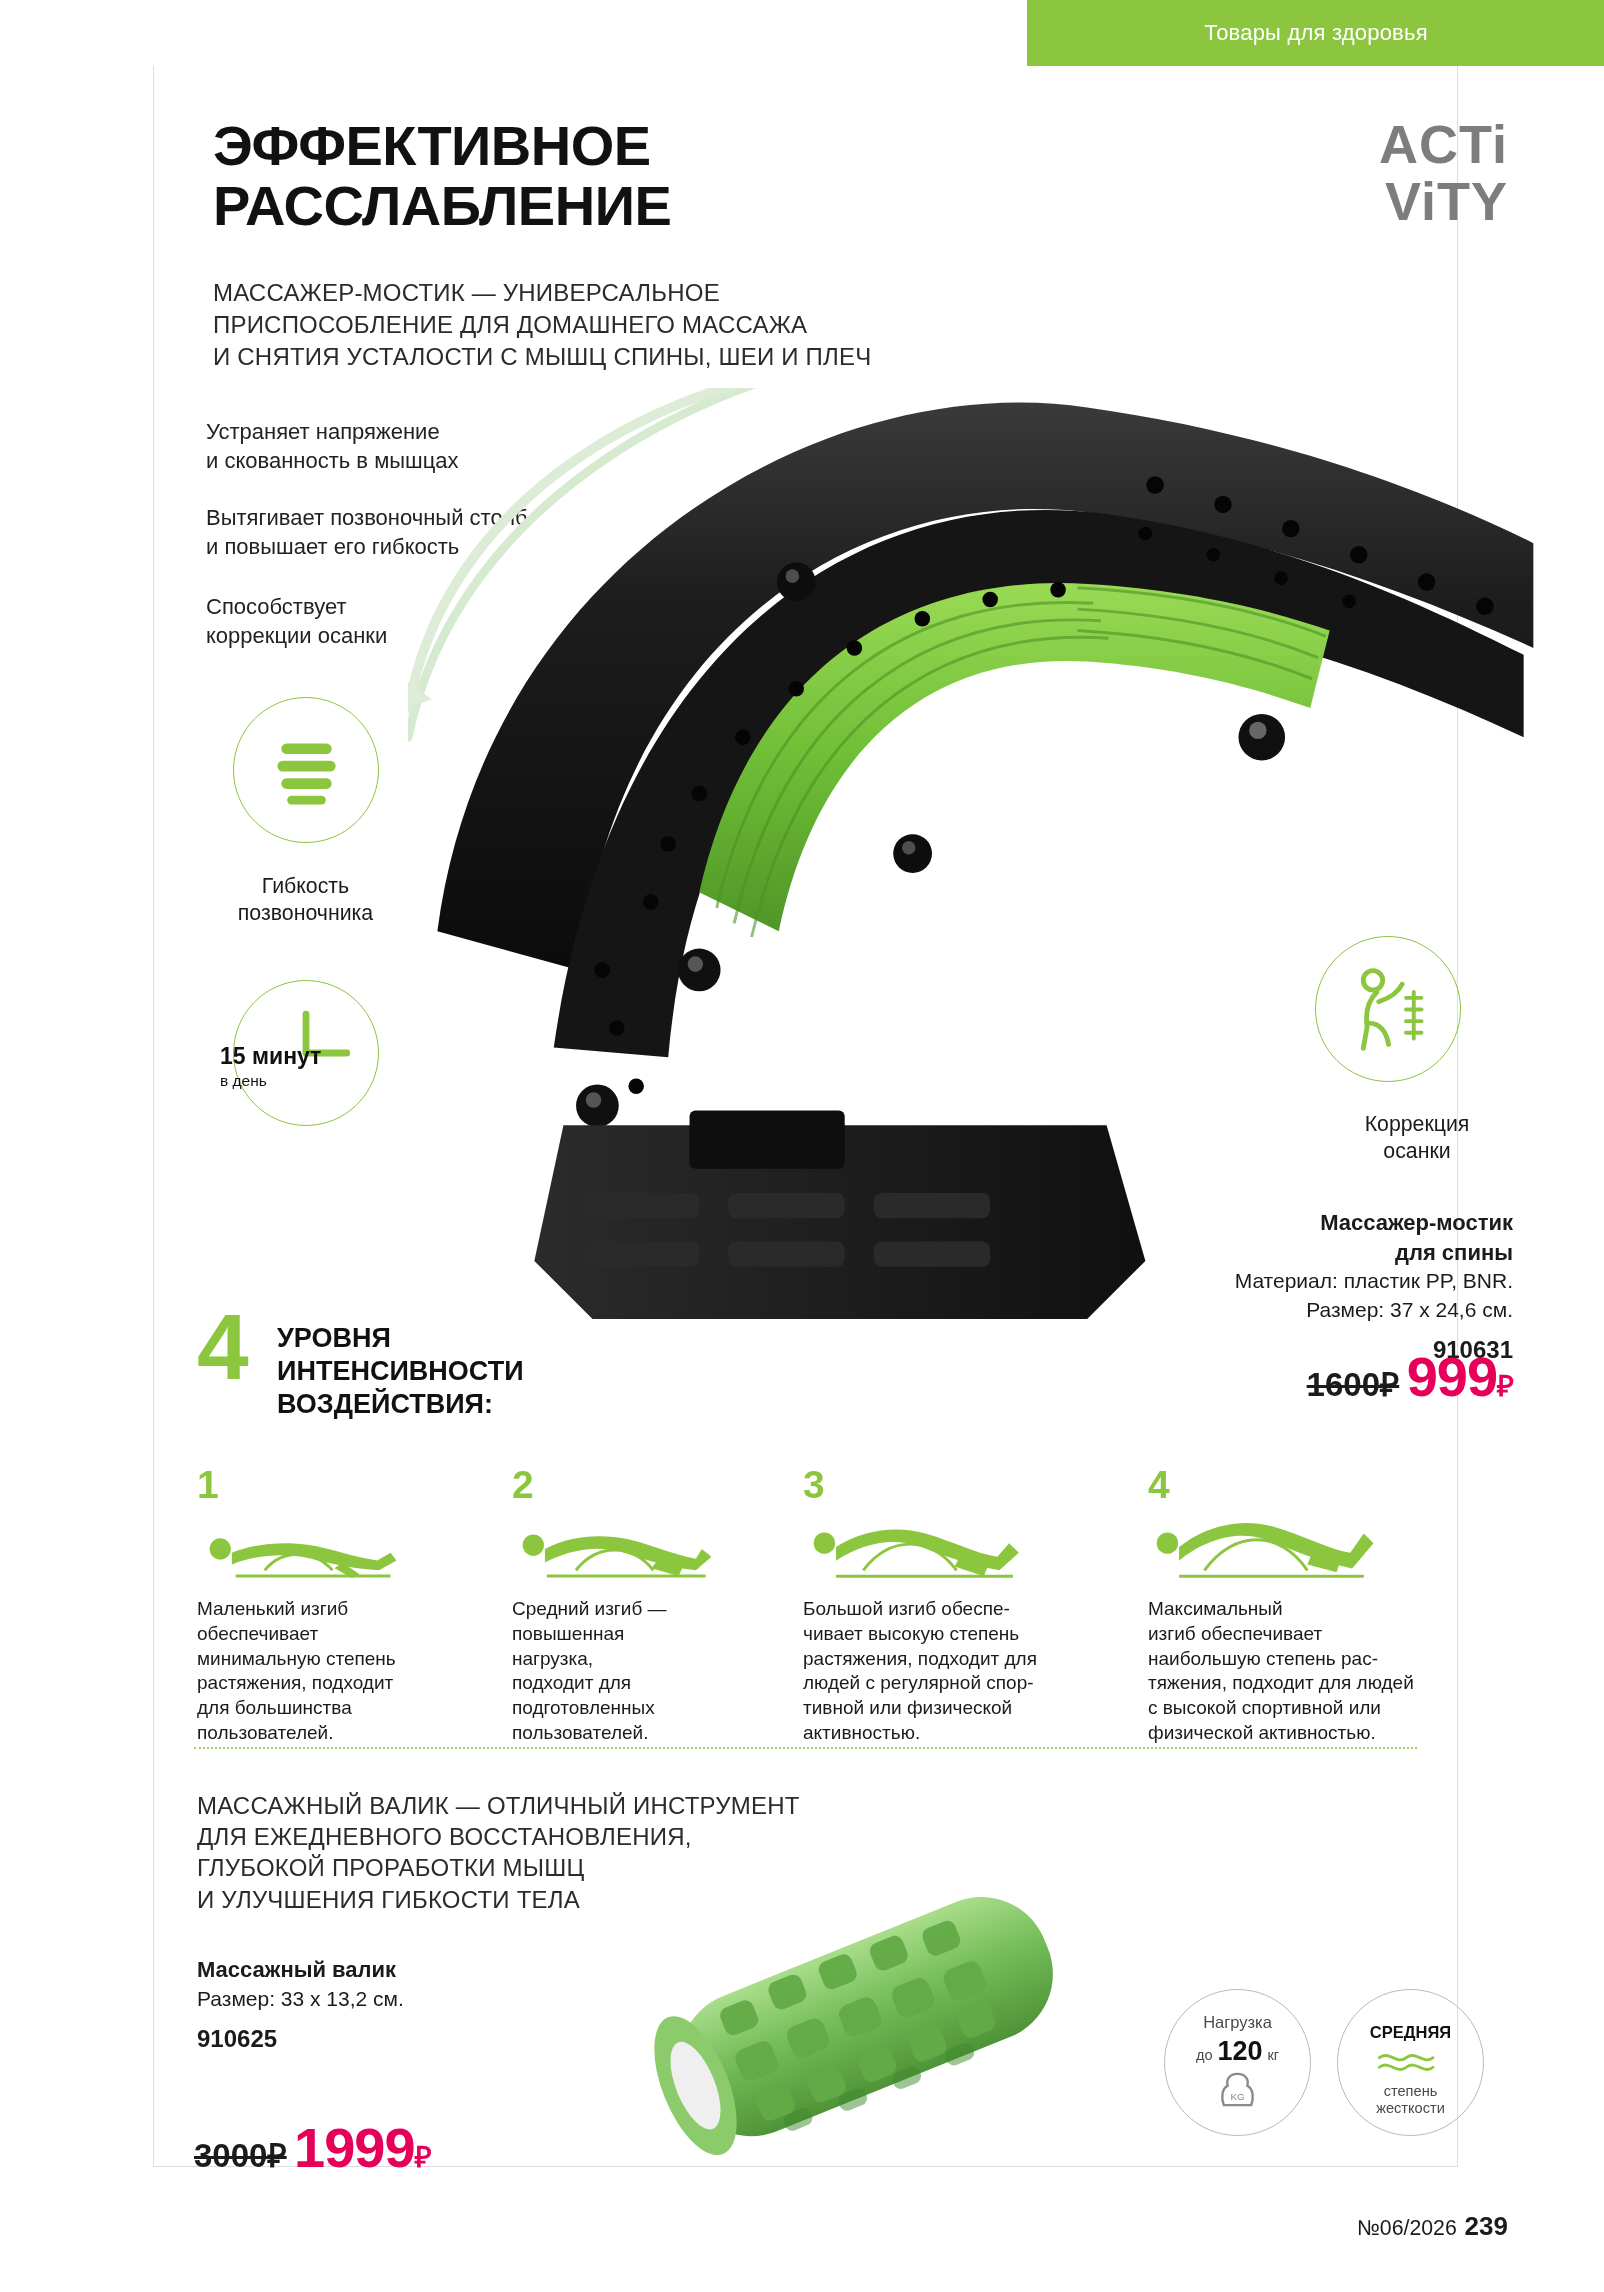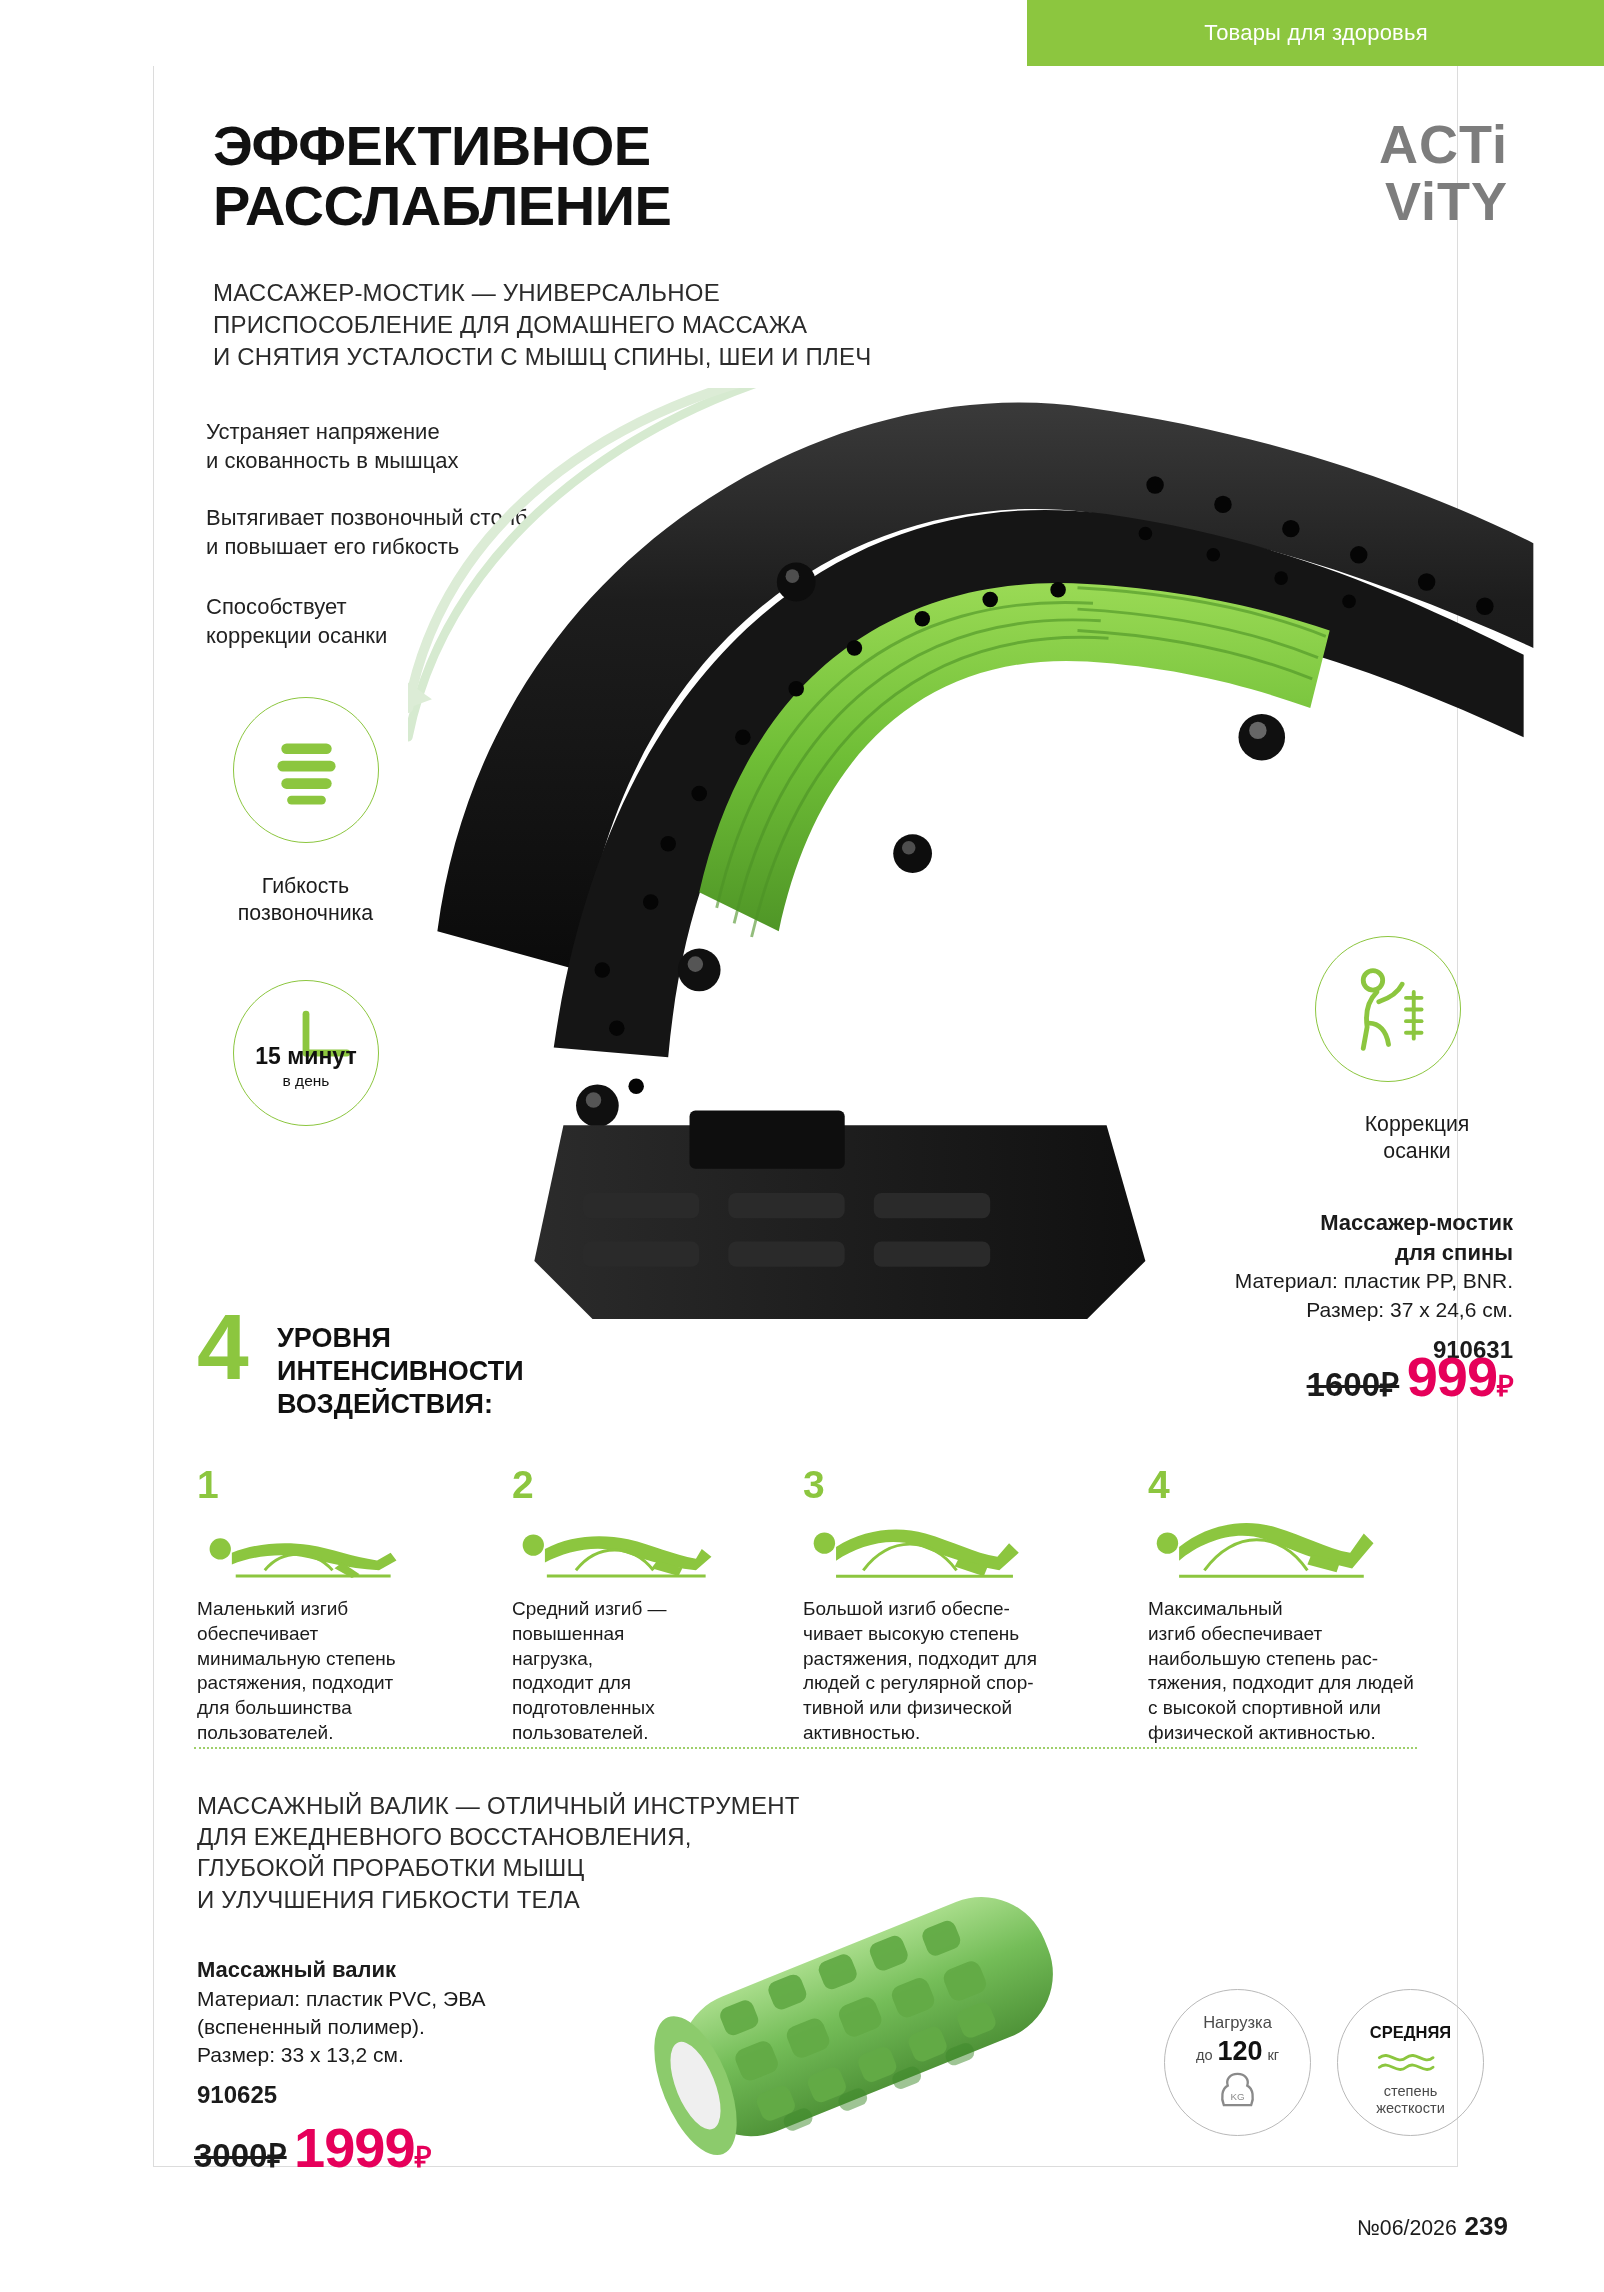--- a/index.html
+++ b/index.html
@@ -112,23 +112,22 @@
     white-space: pre-line;
   }
   #spine-circle { left: 233px; top: 697px; width: 146px; height: 146px; }
   #spine-label { left: 184px; top: 873px; width: 243px; }
   #clock-circle { left: 233px; top: 980px; width: 146px; height: 146px; }
   #posture-circle { left: 1315px; top: 936px; width: 146px; height: 146px; }
   #posture-label { left: 1291px; top: 1111px; width: 252px; }
 
   .clock-text {
     position: absolute;
-    text-align: center;
     width: 146px;
-    left: 233px;
+    left: 220px;
     top: 1043px;
   }
   .clock-text .big { font-size: 23px; font-weight: 700; color:#111; }
   .clock-text .small { font-size: 15.5px; color:#111; display:block; margin-top:1.9px;}
 
   
   .prod-info {
     position: absolute;
     right: 92px;
     top: 1208px;
@@ -585,22 +584,20 @@
           <rect x="210" y="260" width="30" height="18" rx="8"></rect>
           <rect x="270" y="260" width="30" height="18" rx="8"></rect>
           <rect x="330" y="258" width="30" height="18" rx="8"></rect>
         </g>
       </g>
     </svg>
   </div>
 
   <div class="roller-info">
     <div class="name">Массажный валик</div>
-    <div style="white-space:pre-line">Материал: пластик PVC, ЭВА
-(вспененный полимер).</div>
     <div>Размер: 33 x 13,2 см.</div>
     <div class="art">910625</div>
   </div>
 
   <div class="roller-price">
     <span class="old-price">3000₽</span>
     <span class="new-price"><span>1999</span><span class="rub">₽</span></span>
   </div>
 
   <div class="badge" id="badge-load">

